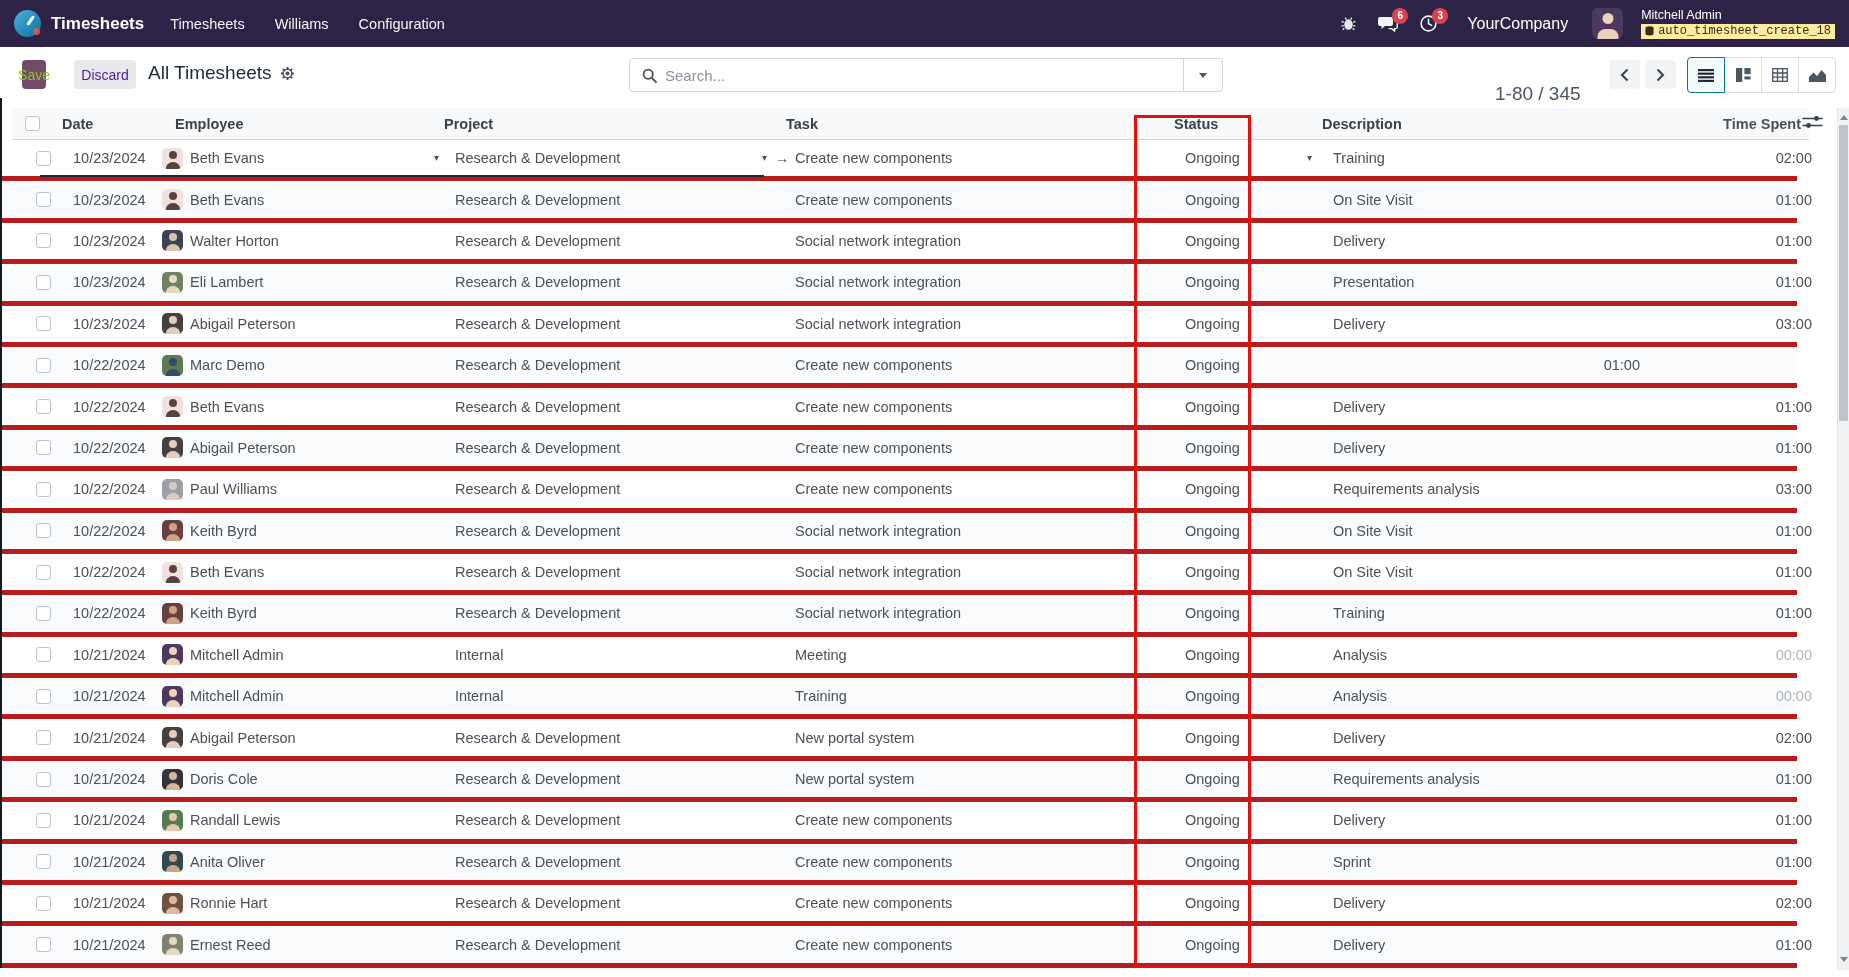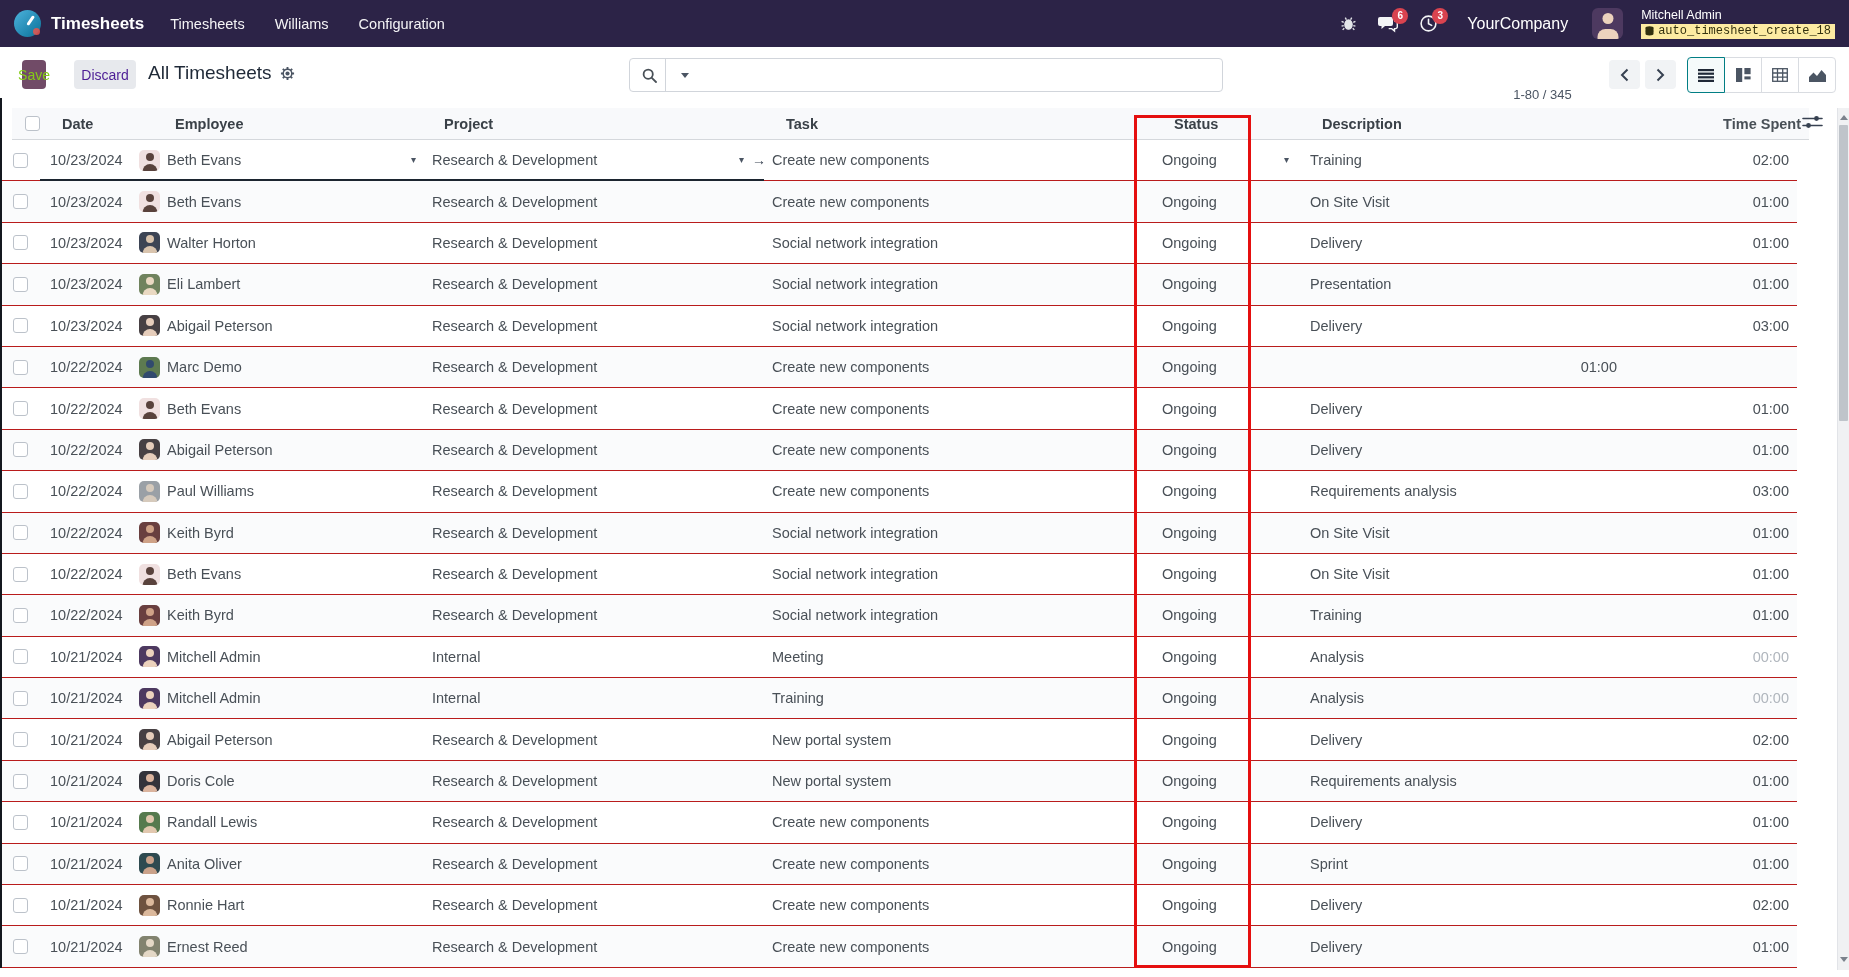--- a/index.html
+++ b/index.html
@@ -54,21 +54,21 @@
   .searchbox .mag { margin:0 8px 0 12px; display:inline-flex; color:#495057; }
   .searchbox input { flex:1; border:none; outline:none; font-size:15px; color:#374151;
     font-family:inherit; background:transparent; height:100%; }
   .searchbox input::placeholder { color:#8a919c; }
   .search-toggle { width:39px; align-self:stretch; border-left:1px solid #d1d5db;
     display:flex; align-items:center; justify-content:center; cursor:pointer; }
   .tri-down { width:0; height:0; border-left:4.5px solid transparent; border-right:4.5px solid transparent;
     border-top:5px solid #4b5563; }
 
   .pager { position:absolute; left:1495px; top:13px; height:29px; display:flex; align-items:center; }
-  .pager-text { font-size:13px; color:#4b5563; margin-right:14px; min-width:95px; text-align:center;margin-top:39px; }
+  .pager-text { font-size:19px; color:#4b5563; margin-right:14px; min-width:95px; text-align:left;margin-top:39px; }
   .pager-btn { width:31px; height:29px; border-radius:4px; background:#f1f3f5; display:flex;
     align-items:center; justify-content:center; margin-left:5px; cursor:pointer; color:#374151; }
 
   .switcher { position:absolute; left:1687px; top:10px; height:36px; display:flex; }
   .sw-btn { width:38px; height:36px; border:1px solid #d9dce1; background:#fff; display:flex;
     align-items:center; justify-content:center; margin-left:-1px; cursor:pointer; color:#4b5563; }
   .sw-btn:first-child { border-radius:4px 0 0 4px; margin-left:0; }
   .sw-btn:last-child { border-radius:0 4px 4px 0; }
   .sw-btn.active { border:1px solid #017e84; background:#f5fbfb; color:#1f2937; z-index:2; }
 
@@ -81,21 +81,21 @@
   .th.c-emp { padding-left:3px;margin-left:24px; }
   .th.c-proj { padding-left:2px; }
   .th.c-task { padding-left:4px; }
   .th.c-status { padding-left:22px; }
   .th.c-desc { padding-left:15px; }
   .th.c-time { justify-content:flex-end; padding-right:8px; }
   .adjust-icon { position:absolute; left:1802px; top:114px; color:#374151; cursor:pointer; }
 
   #tbody { position:absolute; top:140px; left:0; width:1797px; }
   .trow { height:41.4px; align-items:center; font-size:14.5px; color:#495057;
-    border-bottom:1px solid #b91c1c; position:relative; background:#fff; }
+    border-bottom:5px solid #b91c1c; position:relative; background:#fff;padding-left:23px; }
   .trow.alt { background:#fafbfc; }
   .cell { display:flex; align-items:center; height:100%; overflow:hidden; white-space:nowrap; }
   .c-cb { justify-content:center; }
   .c-date { padding-left:10px; }
   .c-emp { padding-left:3px; }
   .c-proj { padding-left:2px; }
   .c-task { padding-left:2px; }
   .c-status { padding-left:22px; }
   .c-desc { padding-left:15px; }
   .c-time { justify-content:flex-end; padding-right:8px; color:#495057; }
@@ -195,20 +195,21 @@
       </span>
     </div>
 
     <div class="searchbox">
       <span class="mag">
         <svg width="15" height="15" viewBox="0 0 15 15" fill="none" stroke="#495057" stroke-width="1.8">
           <circle cx="6.2" cy="6.2" r="4.6"></circle>
             <path d="M9.8 9.8 L14 14" stroke-linecap="round"></path>
         </svg>
       </span>
+      <input type="text" placeholder="Search..." style="">
       <span class="search-toggle">
           <span class="tri-down"></span>
         </span>
     </div>
 
     <div class="pager">
       <span class="pager-text">1-80 / 345</span>
       <span class="pager-btn">
         <svg width="9" height="14" viewBox="0 0 9 14" fill="none" stroke="#374151" stroke-width="2">
             <path d="M7.5 1.5 L2 7 l5.5 5.5"></path>

